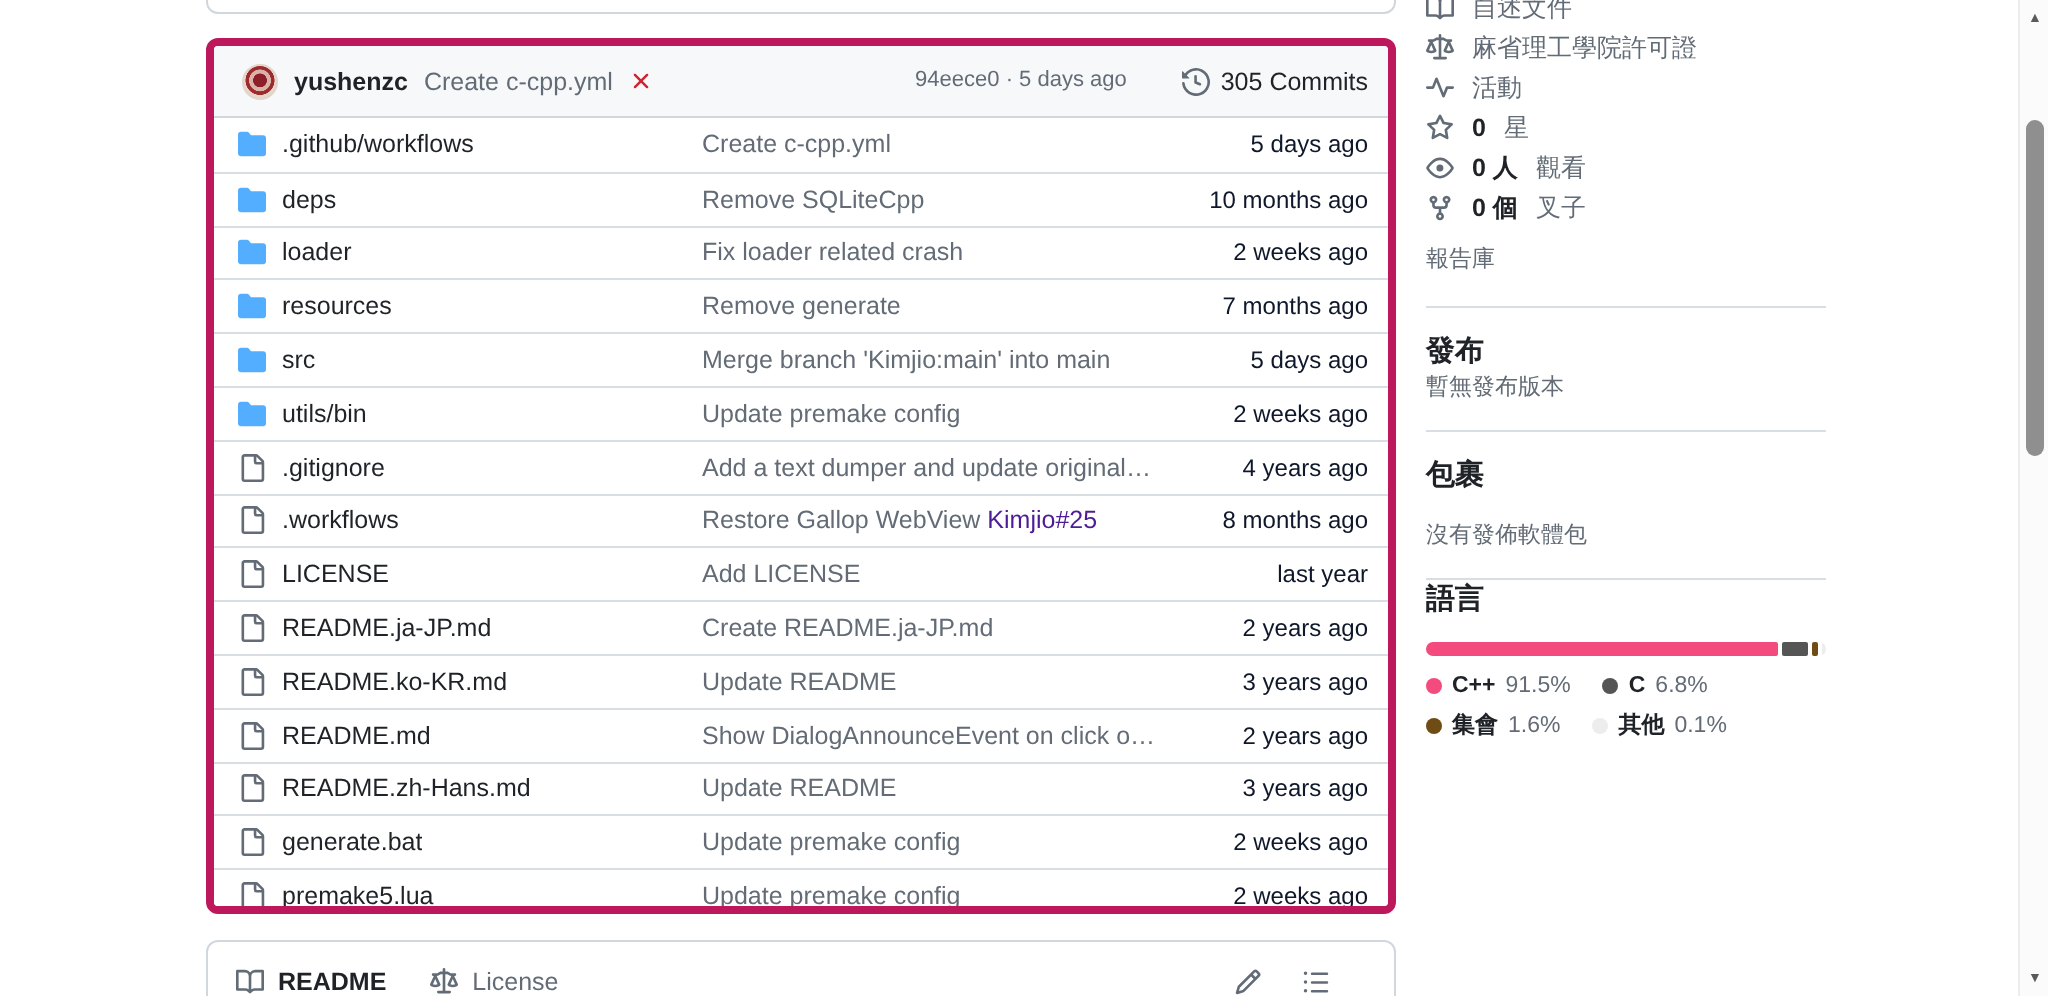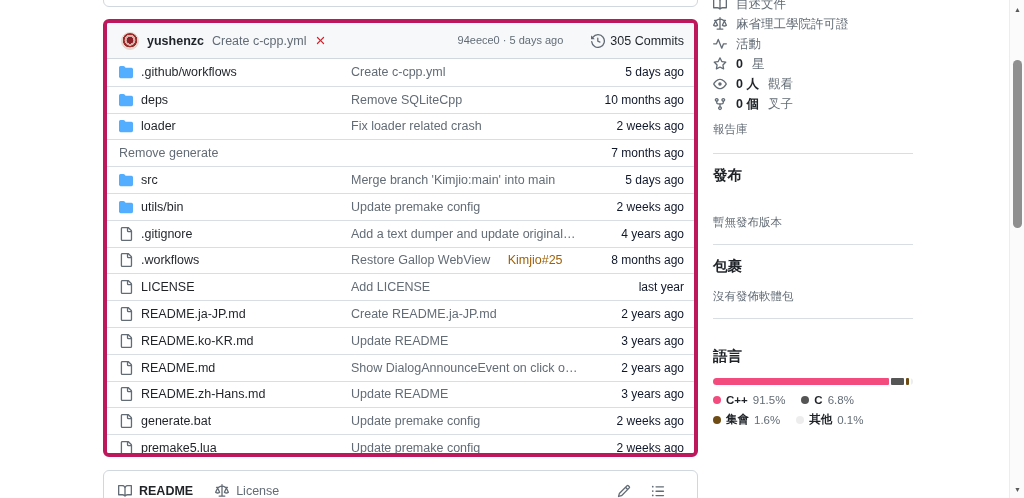--- a/index.html
+++ b/index.html
@@ -27,21 +27,21 @@
   .commits-pill { display:flex; align-items:center; gap:5px; font-size:12.5px; font-weight:400; color:#1f2328; }
   .commits-pill svg { color:#636c76; }
 
   .frow { height:26.8px; display:flex; align-items:center; padding:0 10px 0 12px;
     border-top:1px solid #d8dee4; font-size:12.5px; background:#fff; }
   .frow:first-child { border-top:none; }
   .fname-cell { flex:0 0 232px; display:flex; align-items:center; gap:8px; min-width:0; }
   .ficon { width:14px; height:14px; flex:0 0 auto; display:flex; align-items:center; }
   .fname { color:#1f2328; white-space:nowrap; overflow:hidden;text-align:center; }
   .fmsg { flex:1 1 auto; color:#636c76; white-space:nowrap; overflow:hidden; text-overflow:ellipsis; padding-right:12px; }
-  .msg-link { color:#a16207;margin-left:14px; }
+  .msg-link { color:#4c1d95; }
   .fage { flex:0 0 92px; text-align:right; color:#0f172a; font-size:12px; white-space:nowrap; }
 
   
   .readme-box { left:103px; top:470px; width:595px; height:48px;
     border:1px solid #d0d7de; border-radius:6px; background:#fff;
     display:flex; align-items:flex-start; padding:9px 14px 0 14px; gap:22px; }
   .rtab { display:flex; align-items:center; gap:7px; font-size:12.5px; color:#1f2328; height:22px; }
   .rtab.muted { color:#636c76; font-weight:400; }
   .rtab .tlabel { font-weight:700; }
   .rtab.muted .tlabel { font-weight:400; }
@@ -131,20 +131,28 @@
               <path d="M1.75 1A1.75 1.75 0 0 0 0 2.75v10.5C0 14.216.784 15 1.75 15h12.5A1.75 1.75 0 0 0 16 13.25v-8.5A1.75 1.75 0 0 0 14.25 3H7.5a.25.25 0 0 1-.2-.1l-.9-1.2A1.75 1.75 0 0 0 5 1H1.75Z"></path>
             </svg>
           </span>
       <span class="fname">loader</span>
     </span>
     <span class="fmsg">Fix loader related crash</span>
     <span class="fage">2 weeks ago</span>
   </div>
 
   <div class="frow">
+    <span class="fname-cell">
+      <span class="ficon">
+            <svg width="14" height="14" viewBox="0 0 16 16" fill="#54aeff">
+              <path d="M1.75 1A1.75 1.75 0 0 0 0 2.75v10.5C0 14.216.784 15 1.75 15h12.5A1.75 1.75 0 0 0 16 13.25v-8.5A1.75 1.75 0 0 0 14.25 3H7.5a.25.25 0 0 1-.2-.1l-.9-1.2A1.75 1.75 0 0 0 5 1H1.75Z"></path>
+            </svg>
+          </span>
+      <span class="fname">resources</span>
+    </span>
     <span class="fmsg">Remove generate</span>
     <span class="fage">7 months ago</span>
   </div>
 
   <div class="frow">
     <span class="fname-cell">
       <span class="ficon">
             <svg width="14" height="14" viewBox="0 0 16 16" fill="#54aeff">
               <path d="M1.75 1A1.75 1.75 0 0 0 0 2.75v10.5C0 14.216.784 15 1.75 15h12.5A1.75 1.75 0 0 0 16 13.25v-8.5A1.75 1.75 0 0 0 14.25 3H7.5a.25.25 0 0 1-.2-.1l-.9-1.2A1.75 1.75 0 0 0 5 1H1.75Z"></path>
             </svg>
@@ -361,28 +369,28 @@
           </svg>
         </span>
         <span class="side-count">0 個</span>
         <span>叉子</span>
       </div>
     </div>
   <div class="report-link">報告庫</div>
 
   <hr class="divider" style="margin-top:16px">
   <div class="side-h" style="margin-top:12px">發布</div>
-  <div class="side-muted" style="margin-top:30px">暫無發布版本</div>
+  <div class="side-muted" style="margin-top:1px">暫無發布版本</div>
 
   <hr class="divider" style="margin-top:14px">
   <div class="side-h" style="margin-top:12px">包裹</div>
   <div class="side-muted" style="margin-top:13px">沒有發佈軟體包</div>
 
   <hr class="divider" style="margin-top:14px">
-  <div class="side-h" style="margin-top:28px">語言</div>
+  <div class="side-h" style="margin-top:0">語言</div>
   <div class="lang-bar" id="lang-bar">
       <span style="background: rgb(243, 75, 125); flex-grow: 91.5; flex-basis: 0px; min-width: 2px;"></span>
       <span style="background: rgb(85, 85, 85); flex-grow: 6.8; flex-basis: 0px; min-width: 2px;"></span>
       <span style="background: rgb(110, 76, 19); flex-grow: 1.6; flex-basis: 0px; min-width: 2px;"></span>
       <span style="background: rgb(237, 237, 237); flex-grow: 0.1; flex-basis: 0px; min-width: 2px;"></span>
     </div>
   <div class="legend" id="lang-legend">
       <span class="legend-item">
         <span class="dot" style="background: rgb(243, 75, 125);"></span>
         <span class="lname">C++</span>

